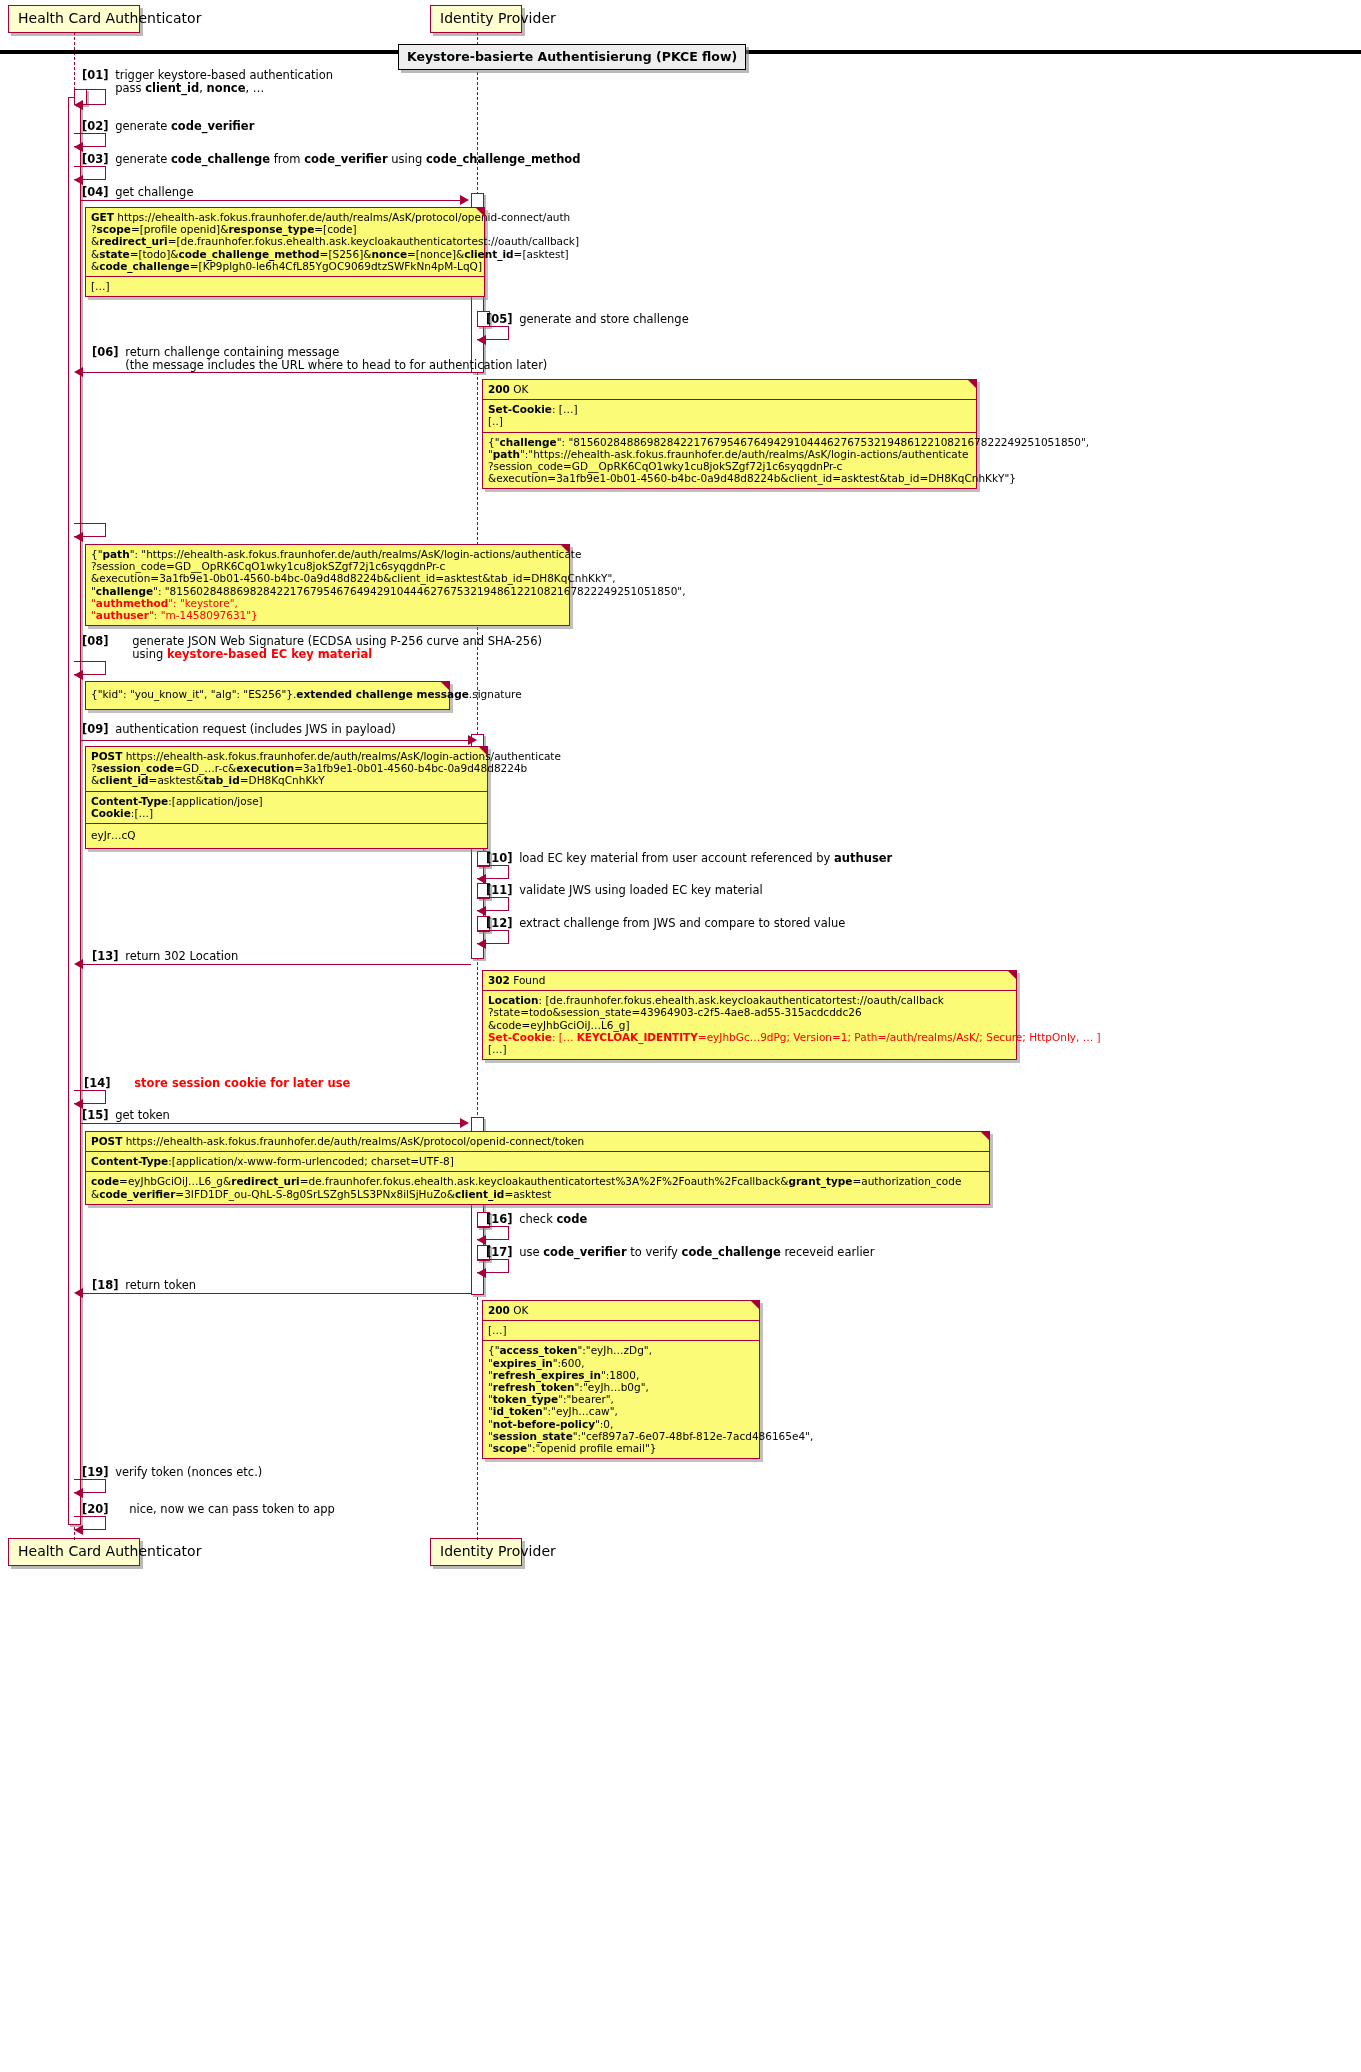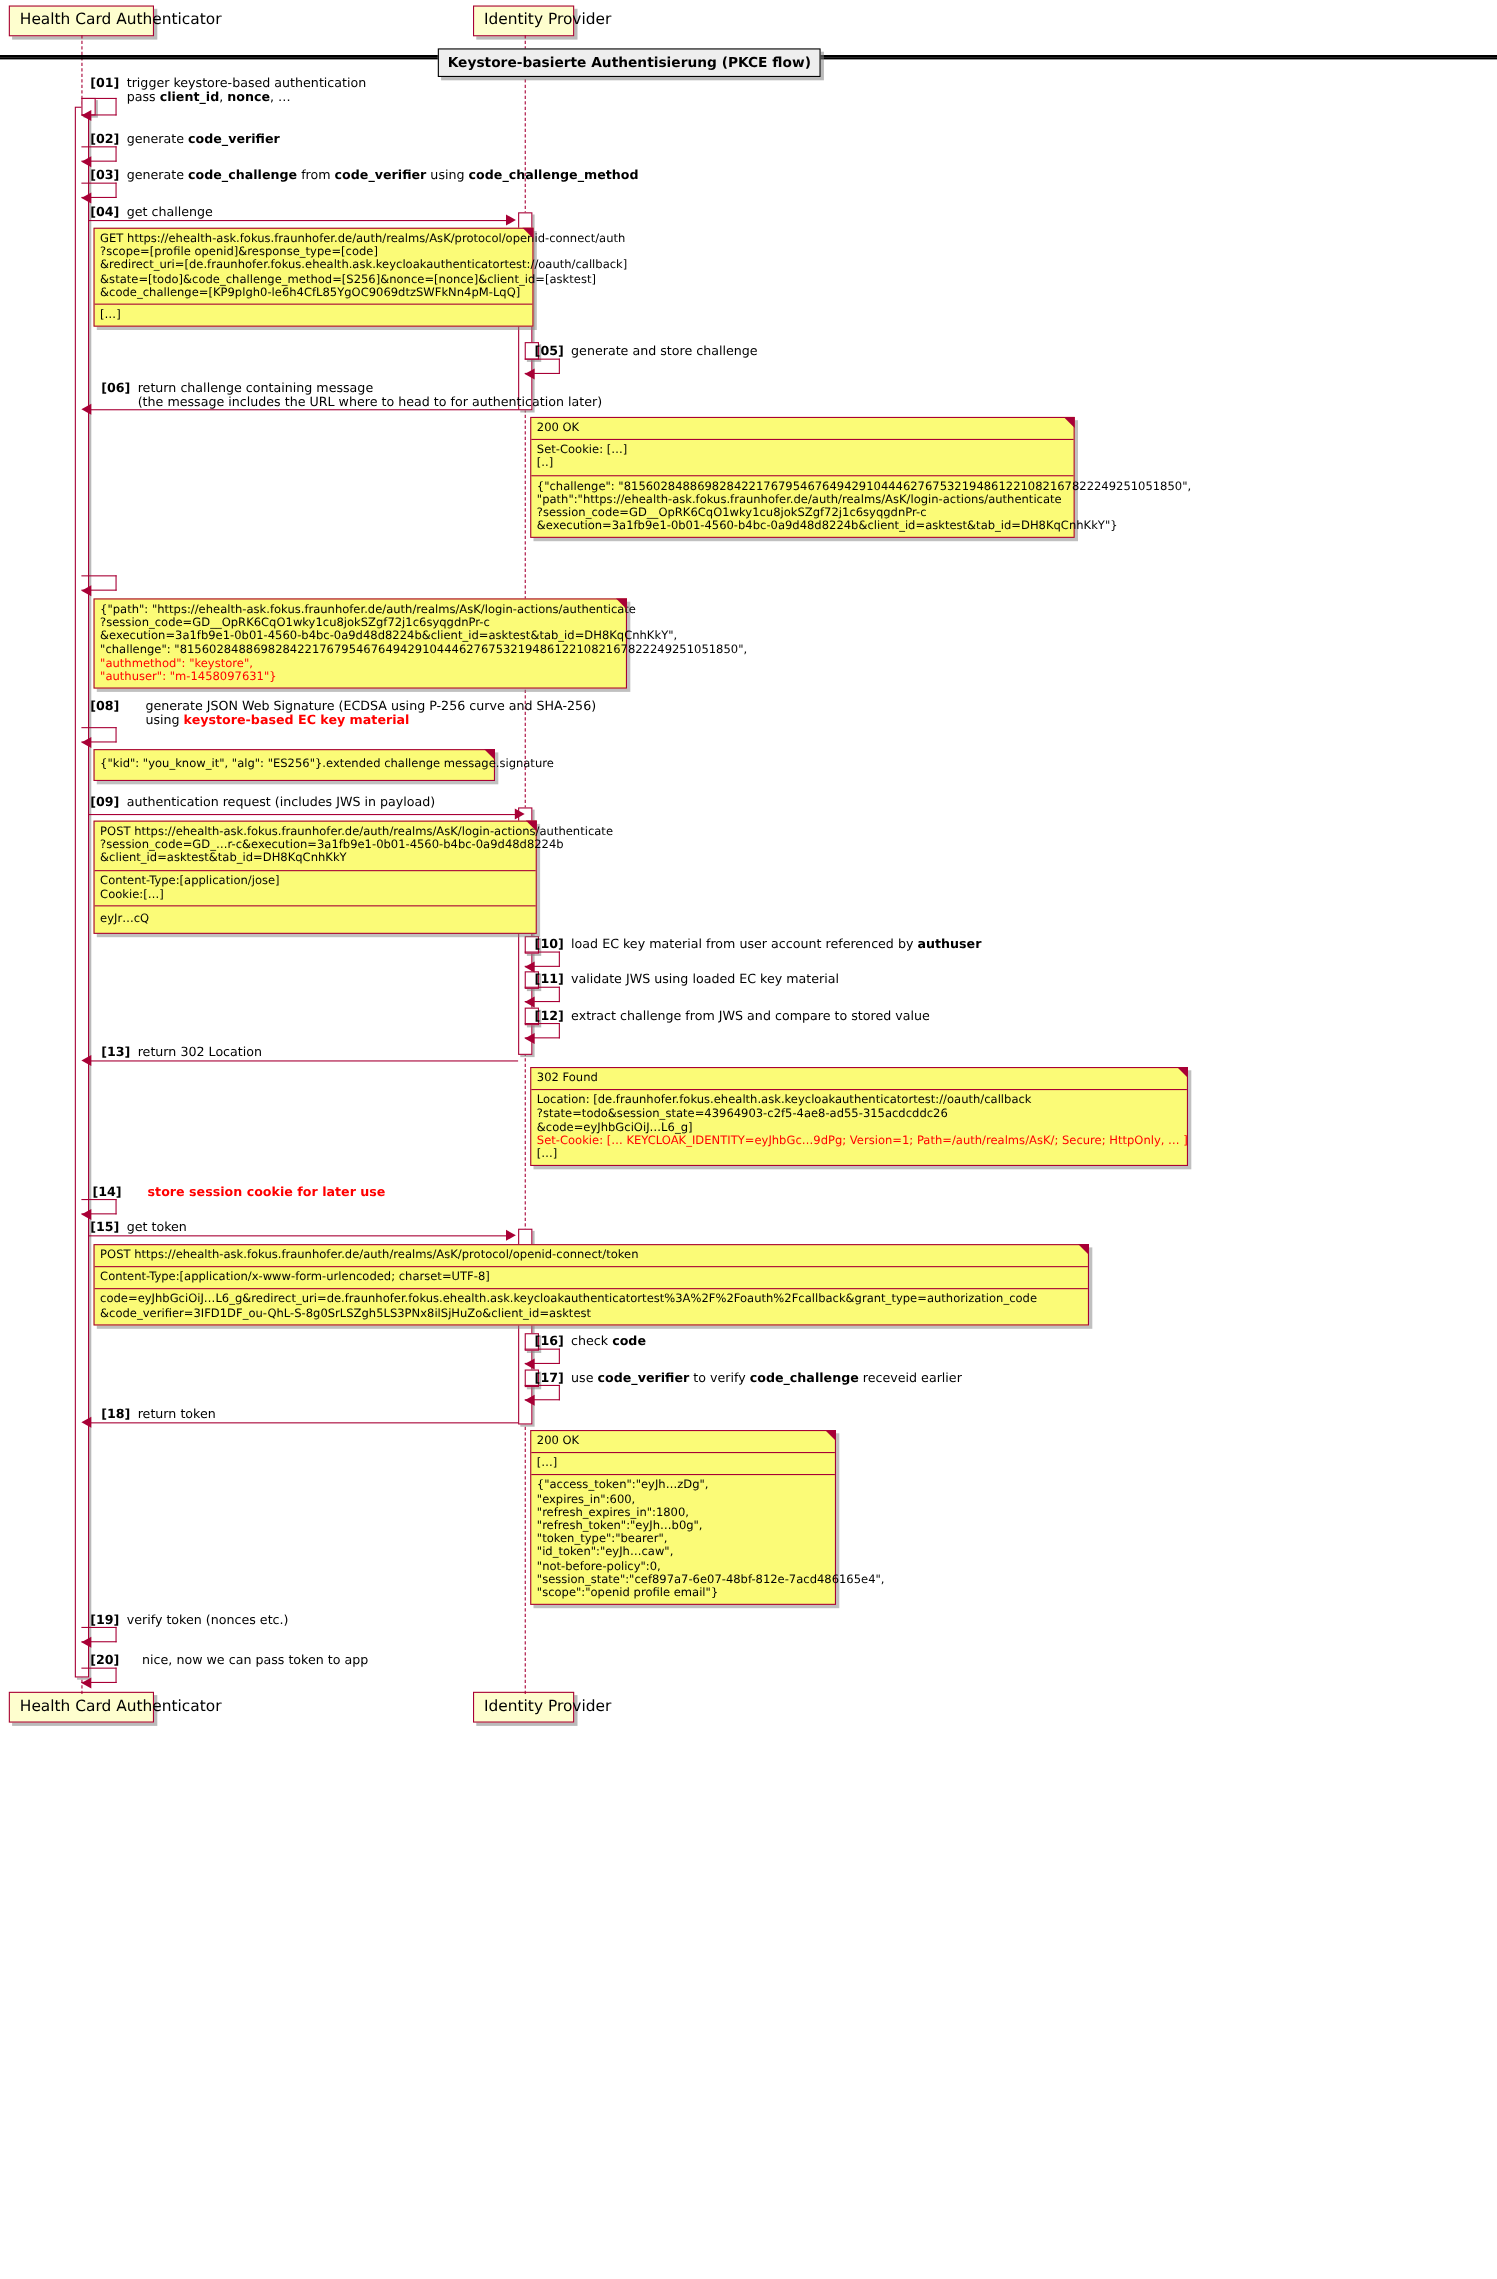--- a/index.html
+++ b/index.html
@@ -136,21 +136,21 @@
     width: 0; height: 0;
     border-left: 10px solid transparent;
     border-top: 10px solid #A80036;
   }
   .note-sec {
     padding: 3px 5px 4px 5px;
     border-bottom: 1.2px solid #A80036;
   }
   .note-sec:last-child { border-bottom: none; }
   .note-line { white-space: nowrap; }
-  .note b { font-weight: normal; text-align: center; }
+  .note b { font-weight: bold; text-align: center; }
 </style>
 </head>
 <body>
 
 <div id="diagram">
 
   <div class="participant" style="left:8px; top:5px; width:132px;">Health Card Authenticator</div>
   <div class="participant" style="left:430px; top:5px; width:92px;">Identity Provider</div>
 
   <div class="participant" style="left:8px; top:1538px; width:132px;">Health Card Authenticator</div>
@@ -332,21 +332,21 @@
   <div class="selfmsg" style="left:477px; top:930px; width:32px; height:14px;"></div>
   <div class="arrow-head left" style="left:477px; top:939px;"></div>
 
   <div class="msg-label" style="left:92px; top:950px;">
     <span class="num">[13]</span>
     <span style="margin-left:3px;margin-top:24px;">return 302 Location</span>
   </div>
   <div class="arrow-line" style="left:81px; top:964px; width:390px;"></div>
   <div class="arrow-head left" style="left:74px; top:959px;"></div>
 
-  <div class="note" style="left:482px; top:970px; width:598px;">
+  <div class="note" style="left:482px; top:970px; width:535px;">
     <div class="fold"></div>
     <div class="note-sec">
       <div class="note-line"><b>302</b> Found</div>
     </div>
     <div class="note-sec">
       <div class="note-line"><b>Location</b>: [de.fraunhofer.fokus.ehealth.ask.keycloakauthenticatortest://oauth/callback</div>
       <div class="note-line">?state=todo&amp;session_state=43964903-c2f5-4ae8-ad55-315acdcddc26</div>
       <div class="note-line">&amp;code=eyJhbGciOiJ…L6_g]</div>
       <div class="note-line"><span class="red"><b>Set-Cookie</b>: [… <b>KEYCLOAK_IDENTITY</b>=eyJhbGc…9dPg; Version=1; Path=/auth/realms/AsK/; Secure; HttpOnly, … ]</span></div>
       <div class="note-line">[…]</div>

